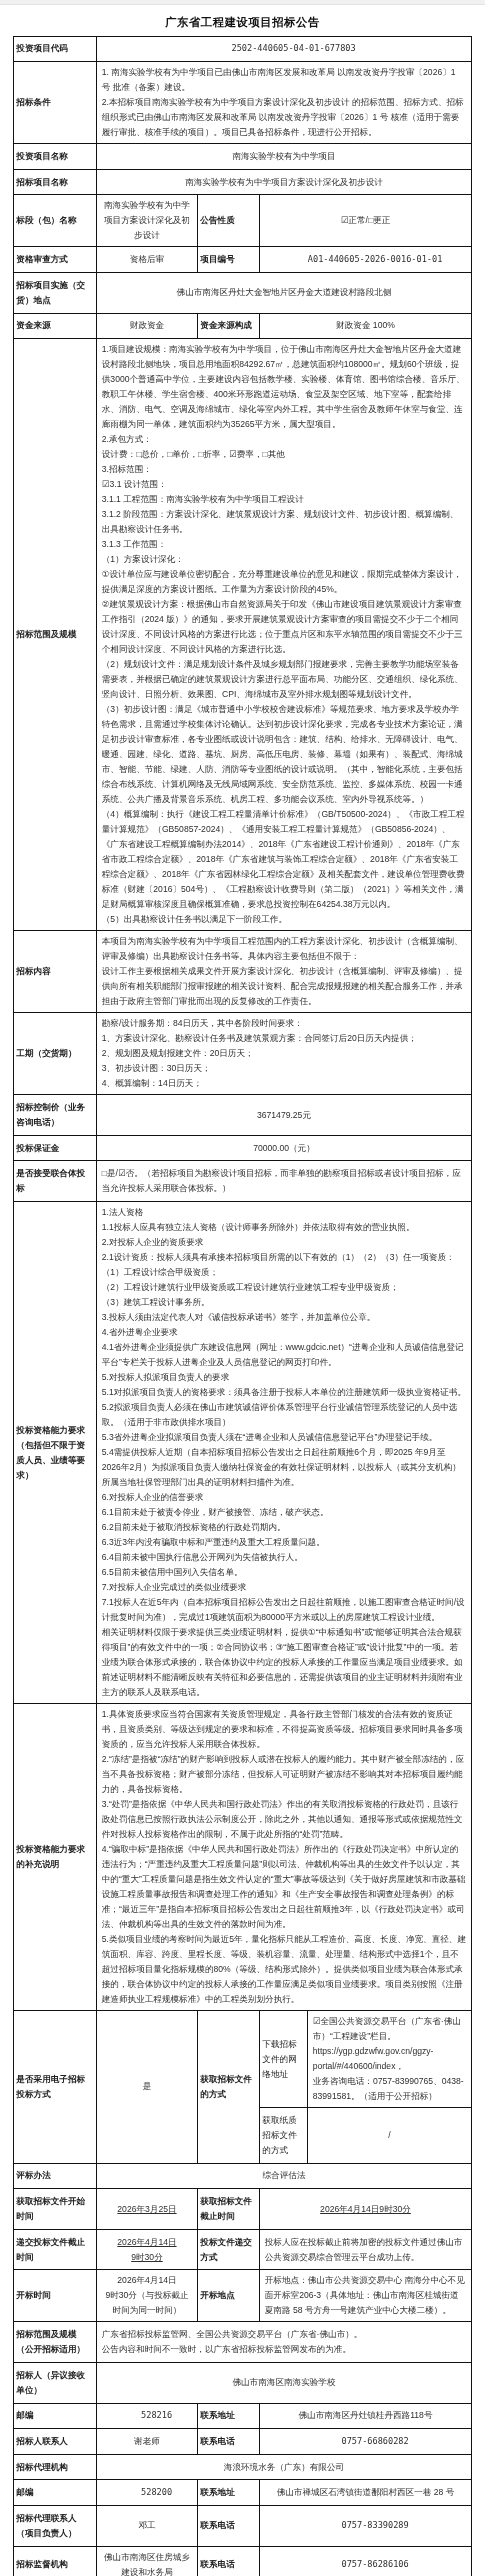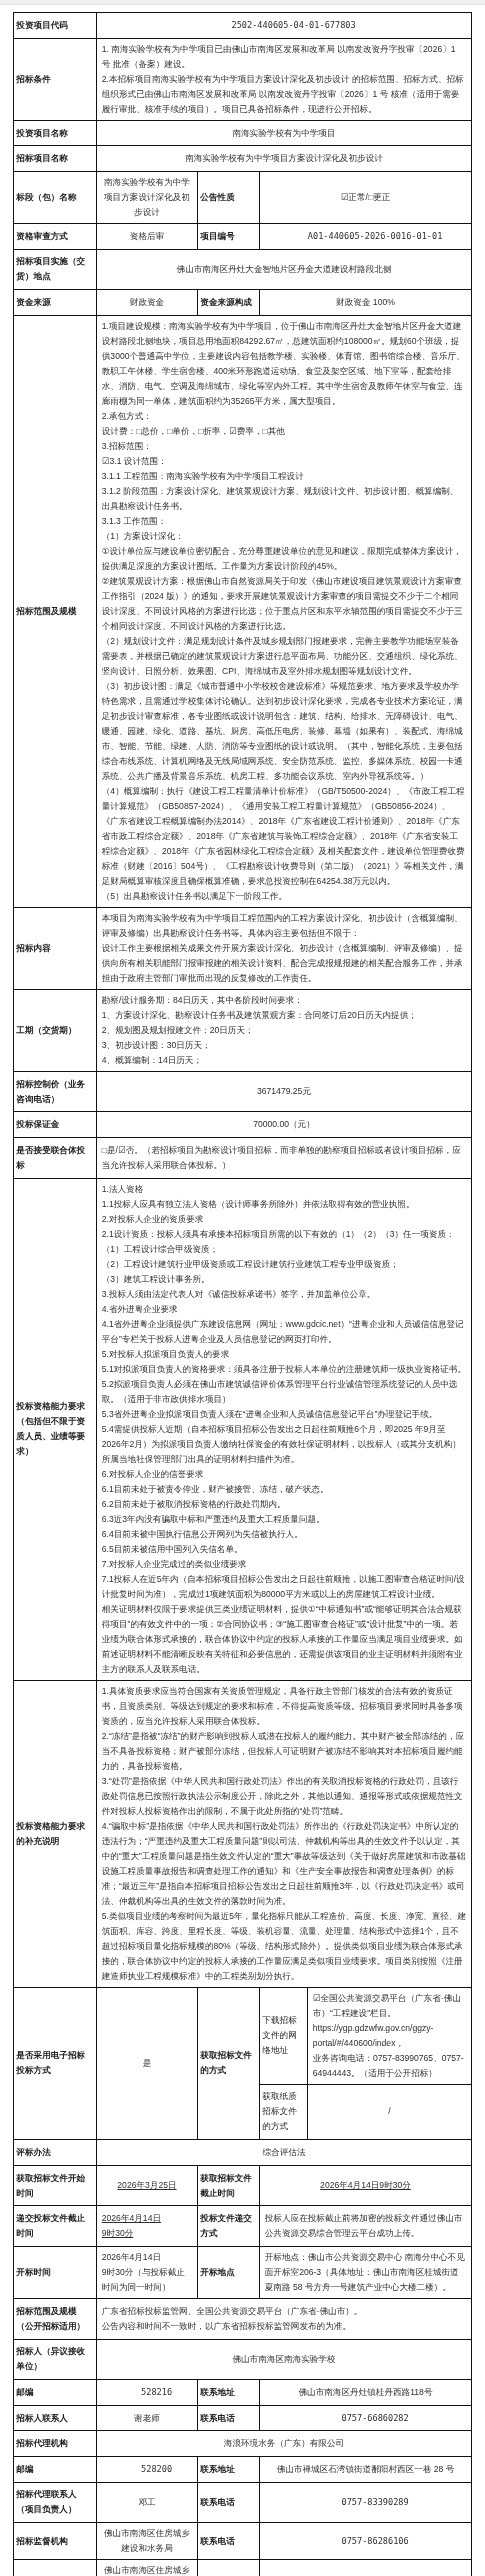--- a/index.html
+++ b/index.html
@@ -5,30 +5,31 @@
   html,body{margin:0;padding:0;background:#ffffff;}
   body{width:485px;min-height:2576px;font-family:"Liberation Sans","DejaVu Sans",sans-serif;color:#2e2e2e;}
   .top-strip{height:4.2px;background:#f1f1f1;border-bottom:0.6px solid #e3e3e3;}
   .doc{padding-top:7.1px;}
   .doc-title{text-align:center;font-size:11.3px;font-weight:bold;color:#111;margin:2.4px 0 6px 0;letter-spacing:0.6px;}
   table.tender{border-collapse:collapse;margin:0 auto;width:458px;table-layout:fixed;border:1.2px solid #111;}
   td{border:0.6px solid #111;vertical-align:middle;font-size:8.6px;line-height:15px;padding:3px 4.8px;word-break:break-word;overflow-wrap:break-word;}
   td.lbl{font-weight:bold;text-align:left;color:#222;padding:4.8px 2.4px;}
   td.val{text-align:center;}
   td.cnt{text-align:left;white-space:pre-line;}
-  td.valml{text-align:left;white-space:pre-line;}
+  td.valml{text-align:center;white-space:pre-line;}
   td.u{text-decoration:underline;}
   .mono{font-family:"DejaVu Sans Mono","Liberation Mono",monospace;padding-left:24px;}
 </style>
 </head>
 <body>
 
 <div class="top-strip"></div>
 
 <div class="doc">
+  <div class="doc-title">广东省工程建设项目招标公告</div>
 
   <table class="tender">
     <colgroup>
       <col style="width:83px">
         <col style="width:101px">
         <col style="width:62px">
         <col style="width:48px">
         <col style="width:164px">
     </colgroup>
 
@@ -166,21 +167,21 @@
 5.类似项目业绩的考察时间为最近5年，量化指标只能从工程造价、高度、长度、净宽、直径、建筑面积、库容、跨度、里程长度、等级、装机容量、流量、处理量、结构形式中选择1个，且不超过招标项目量化指标规模的80%（等级、结构形式除外）。提供类似项目业绩为联合体形式承接的，联合体协议中约定的投标人承接的工作量应满足类似项目业绩要求。项目类别按照《注册建造师执业工程规模标准》中的工程类别划分执行。</td>
     </tr>
 
     <tr>
       <td class="lbl" rowspan="2">是否采用电子招标投标方式</td>
       <td class="val" rowspan="2">是</td>
       <td class="lbl" rowspan="2">获取招标文件的方式</td>
       <td class="lbl" style="font-weight:normal">下载招标文件的网络地址</td>
       <td class="cnt">☑全国公共资源交易平台（广东省·佛山市）“工程建设”栏目。
 https://ygp.gdzwfw.gov.cn/ggzy-portal/#/440600/index，
-业务咨询电话：0757-83990765、0757-64944443。（适用于公开招标）</td>
+业务咨询电话：0757-83990765、0438-83991581。（适用于公开招标）</td>
     </tr>
     <tr>
       <td class="lbl" style="font-weight:normal">获取纸质招标文件的方式</td>
       <td class="val">/</td>
     </tr>
 
     <tr>
       <td class="lbl">评标办法</td>
       <td class="val" colspan="4">综合评估法</td>
     </tr>

